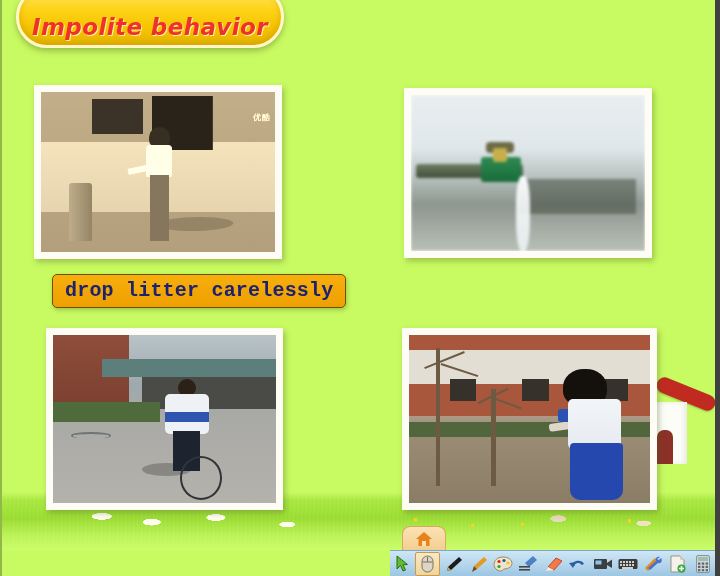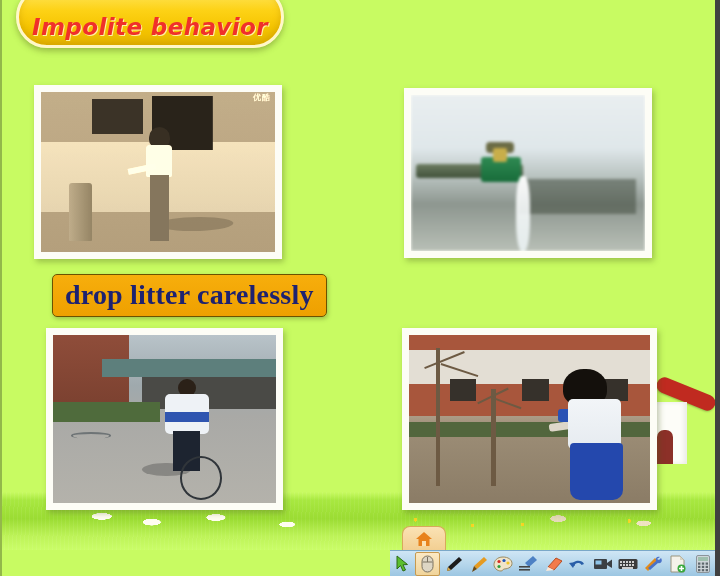--- a/index.html
+++ b/index.html
@@ -77,21 +77,21 @@
   .sc-litter .girl-h { position:absolute; left:46%; top:22%; width:9%; height:13%;
     background:#3a2a18; border-radius:50% 50% 40% 40%; }
   .sc-litter .girl-t { position:absolute; left:45%; top:33%; width:11%; height:20%;
     background:#f3ece0; border-radius:4px 4px 2px 2px; }
   .sc-litter .girl-l { position:absolute; left:46.5%; top:52%; width:8%; height:41%;
     background:#7d6a48; }
   .sc-litter .litter { position:absolute; left:37%; top:46%; width:12%; height:4%;
     background:#f7f2e2; transform:rotate(-12deg); }
   .sc-litter .shadow { position:absolute; left:50%; top:78%; width:32%; height:9%;
     background:rgba(90,72,40,.35); border-radius:50%; transform:skewX(-30deg); }
-  .sc-litter .wm { position:absolute; right:4px; top:0; font-size:8px;
+  .sc-litter .wm { position:absolute; right:4px; top:20px; font-size:8px;
     color:#f2e9c9; letter-spacing:1px; font-weight:bold;margin-left:23px; }
 
   
   .sc-tap { width:100%; height:100%; position:relative;
     background:linear-gradient(180deg,#e9eef0 0%,#dfe7ea 34%,#b9c3c0 52%,#8d968f 70%,#b8bfb6 100%);
     filter:blur(1.4px); }
   .sc-tap .pipe { position:absolute; left:2%; top:44%; width:46%; height:9%;
     background:linear-gradient(180deg,#6d7d62,#40503a); border-radius:3px; }
   .sc-tap .tapbody { position:absolute; left:30%; top:40%; width:17%; height:16%;
     background:linear-gradient(180deg,#2f8a52,#176b39); border-radius:3px; }
@@ -159,22 +159,22 @@
   #label-drop {
     position:absolute; left:50px; top:274px;
     padding:4px 12px 5px;
     background:linear-gradient(180deg,#f7ae0c,#eea000);
     border:1px solid #6b5200;
     border-radius:5px;
     box-shadow:1px 2px 4px rgba(80,90,30,.35);
     z-index:5;
   }
   #label-drop .t {
-    font-family:Liberation Serif, serif;
-    font-weight:bold; font-size:28px; color:#1d2270;
+    font-family:Liberation Mono, monospace;
+    font-weight:bold; font-size:20px; color:#1d2270;
     white-space:nowrap; letter-spacing:.2px;
   }
 
   
   #deco-house { position:absolute; right:0; top:378px; width:68px; height:86px; z-index:2; }
   #deco-house .roof { position:absolute; left:8px; top:8px; width:62px; height:16px;
     background:#c02a20; border-radius:8px; transform:rotate(22deg);
     box-shadow:0 1px 2px rgba(0,0,0,.25); }
   #deco-house .wall { position:absolute; left:0; top:24px; width:40px; height:62px;
     background:#fdfdf8; box-shadow:inset -3px 0 5px rgba(0,0,0,.08); }

